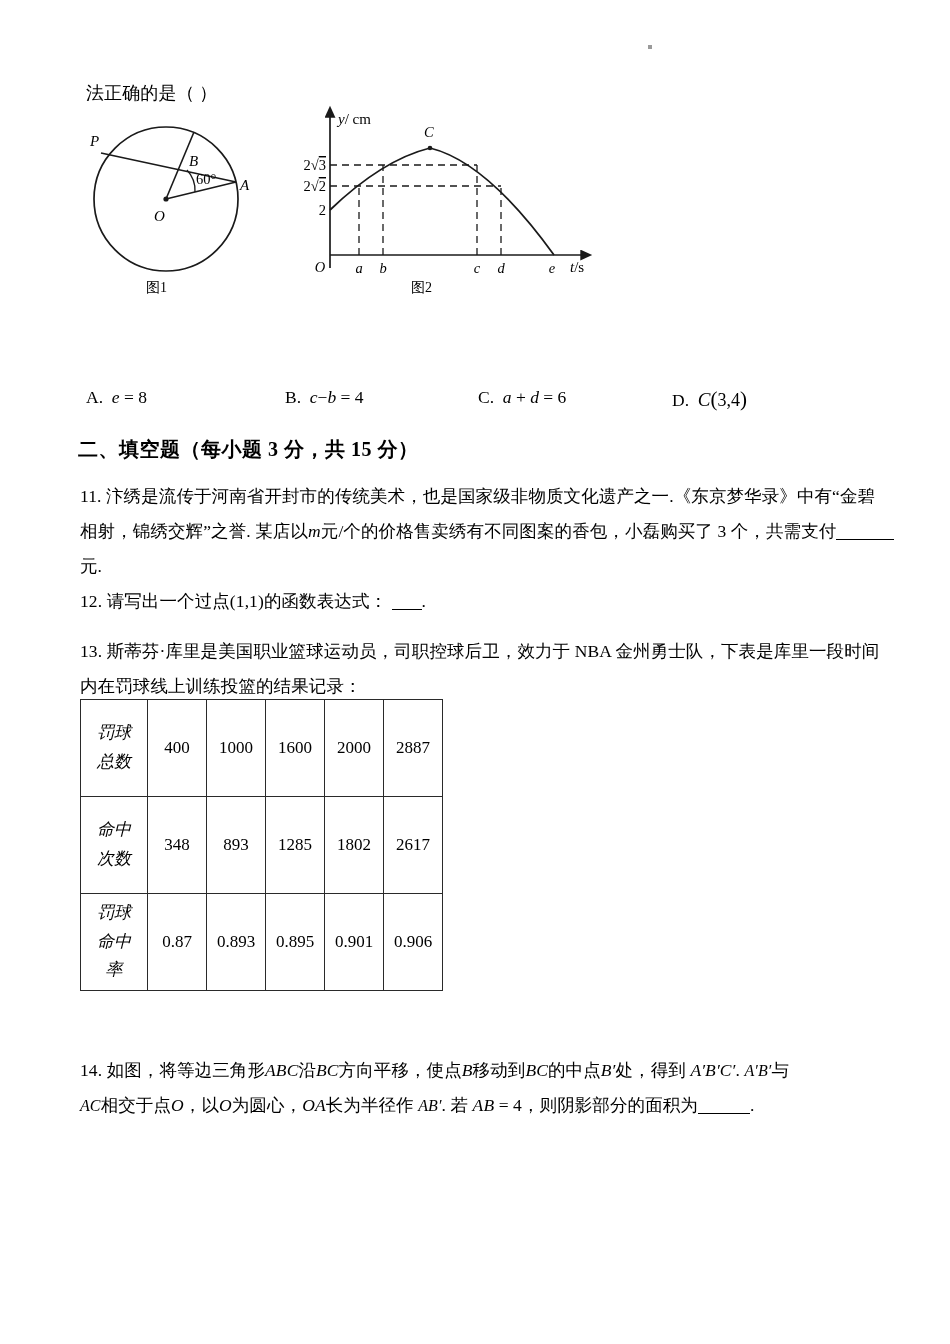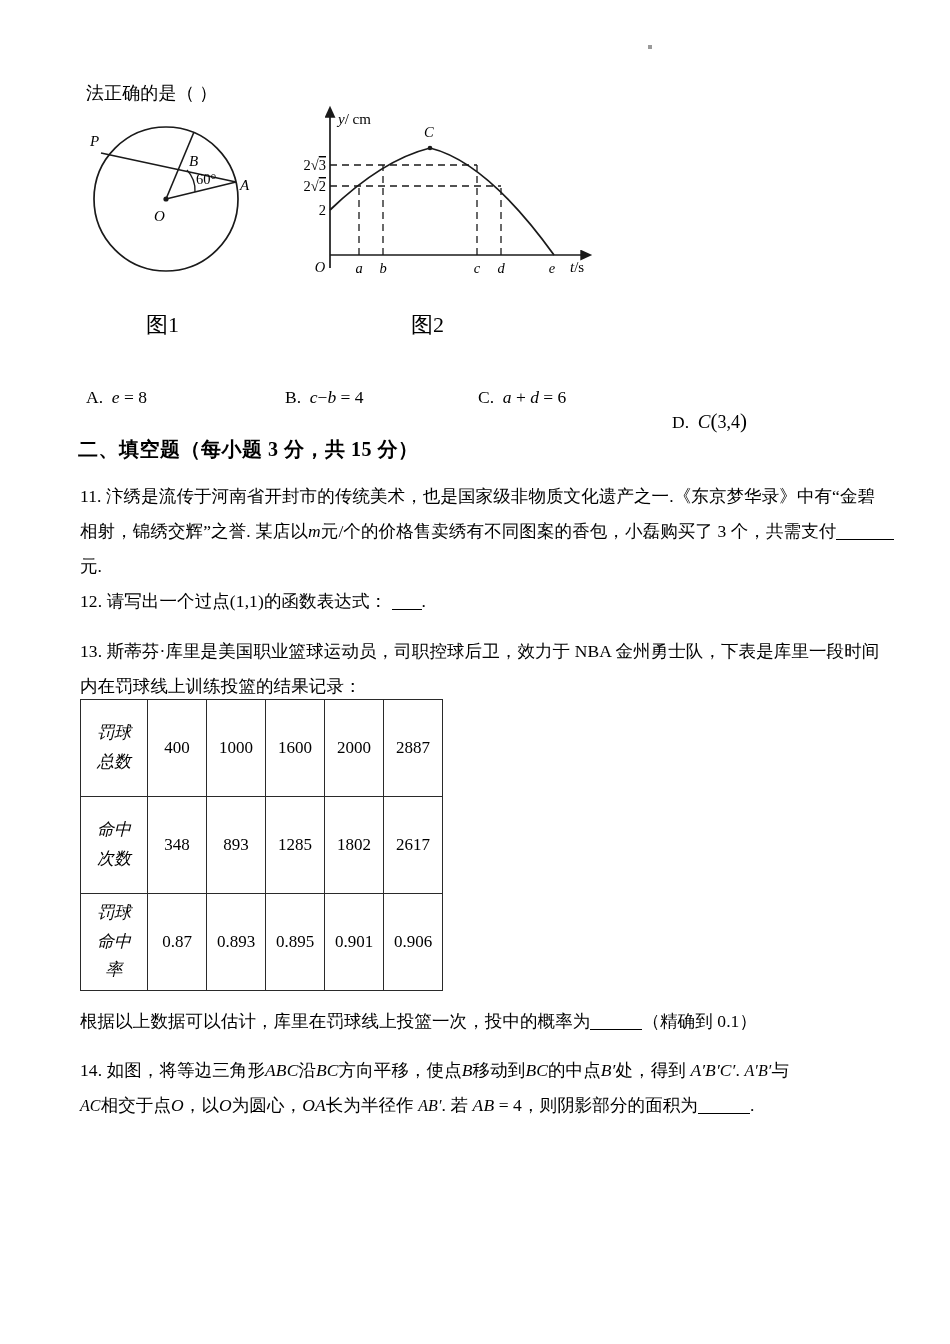--- a/index.html
+++ b/index.html
@@ -43,39 +43,38 @@
   }
 
   
   #stem { left: 86px; top: 80px; font-size: 18px; }
 
   
   #fig1 { position: absolute; left: 84px;  top: 104px; width: 190px; height: 180px; }
   #fig2 { position: absolute; left: 282px; top: 100px; width: 320px; height: 185px; }
   .figcap {
     position: absolute;
-    font-size: 22px;
+    font-size: 14px;
     font-family: "Liberation Serif","DejaVu Serif",serif;
-    margin-top: 31px;
   }
   #cap1 { left: 146px; top: 279px; }
   #cap2 { left: 411px; top: 279px; }
 
   
   .optrow { position: absolute; left: 0; top: 387px; width: 950px; height: 30px; }
   .opt {
     position: absolute;
     font-size: 17.5px;
     white-space: nowrap;
   }
   .opt .lab { font-style: normal; }
   #optA { left: 86px; text-align: center; }
   #optB { left: 285px; }
   #optC { left: 478px; }
-  #optD { left: 672px; margin-top: 22px; }
+  #optD { left: 672px; }
 
   
   #sec2 {
     position: absolute;
     left: 78px; top: 436px;
     font-size: 20px;
     font-weight: bold;
     letter-spacing: 0.5px;
   }
 
@@ -263,23 +262,20 @@
         </td>
         <td class="val">0.87</td>
         <td class="val">0.893</td>
         <td class="val">0.895</td>
         <td class="val">0.901</td>
         <td class="val">0.906</td>
       </tr>
     </tbody>
   </table>
 
-  <div class="tline cn" id="q13tail">
-    <span>根据以上数据可以估计，库里在罚球线上投篮一次，投中的概率为</span><span class="blank-u bu-med"></span><span>（精确到 0.1）</span>
-  </div>
 
   <div class="tline cn" id="q14l1">
     <span>14. 如图，将等边三角形</span><span class="mi">ABC</span><span>沿</span><span class="mi">BC</span><span>方向平移，使点</span><span class="mi">B</span><span>移动到</span><span class="mi">BC</span><span>的中点</span><span class="mi">B′</span><span>处，得到</span>&nbsp;<span class="mi">A′B′C′</span><span>.</span>&nbsp;<span class="mi" style="font-size:16px">A′B′</span><span>与</span>
   </div>
   <div class="tline cn" id="q14l2">
     <span class="mi" style="font-size:16px">AC</span><span>相交于点</span><span class="mi">O</span><span>，以</span><span class="mi">O</span><span>为圆心，</span><span class="mi">OA</span><span>长为半径作</span>&nbsp;<span class="mi" style="font-size:16px">AB′</span><span>. 若</span>&nbsp;<span class="mi">AB</span>&nbsp;<span>= 4</span><span>，则阴影部分的面积为</span><span class="blank-u bu-med"></span><span>.</span>
   </div>
 
 </div>
 

